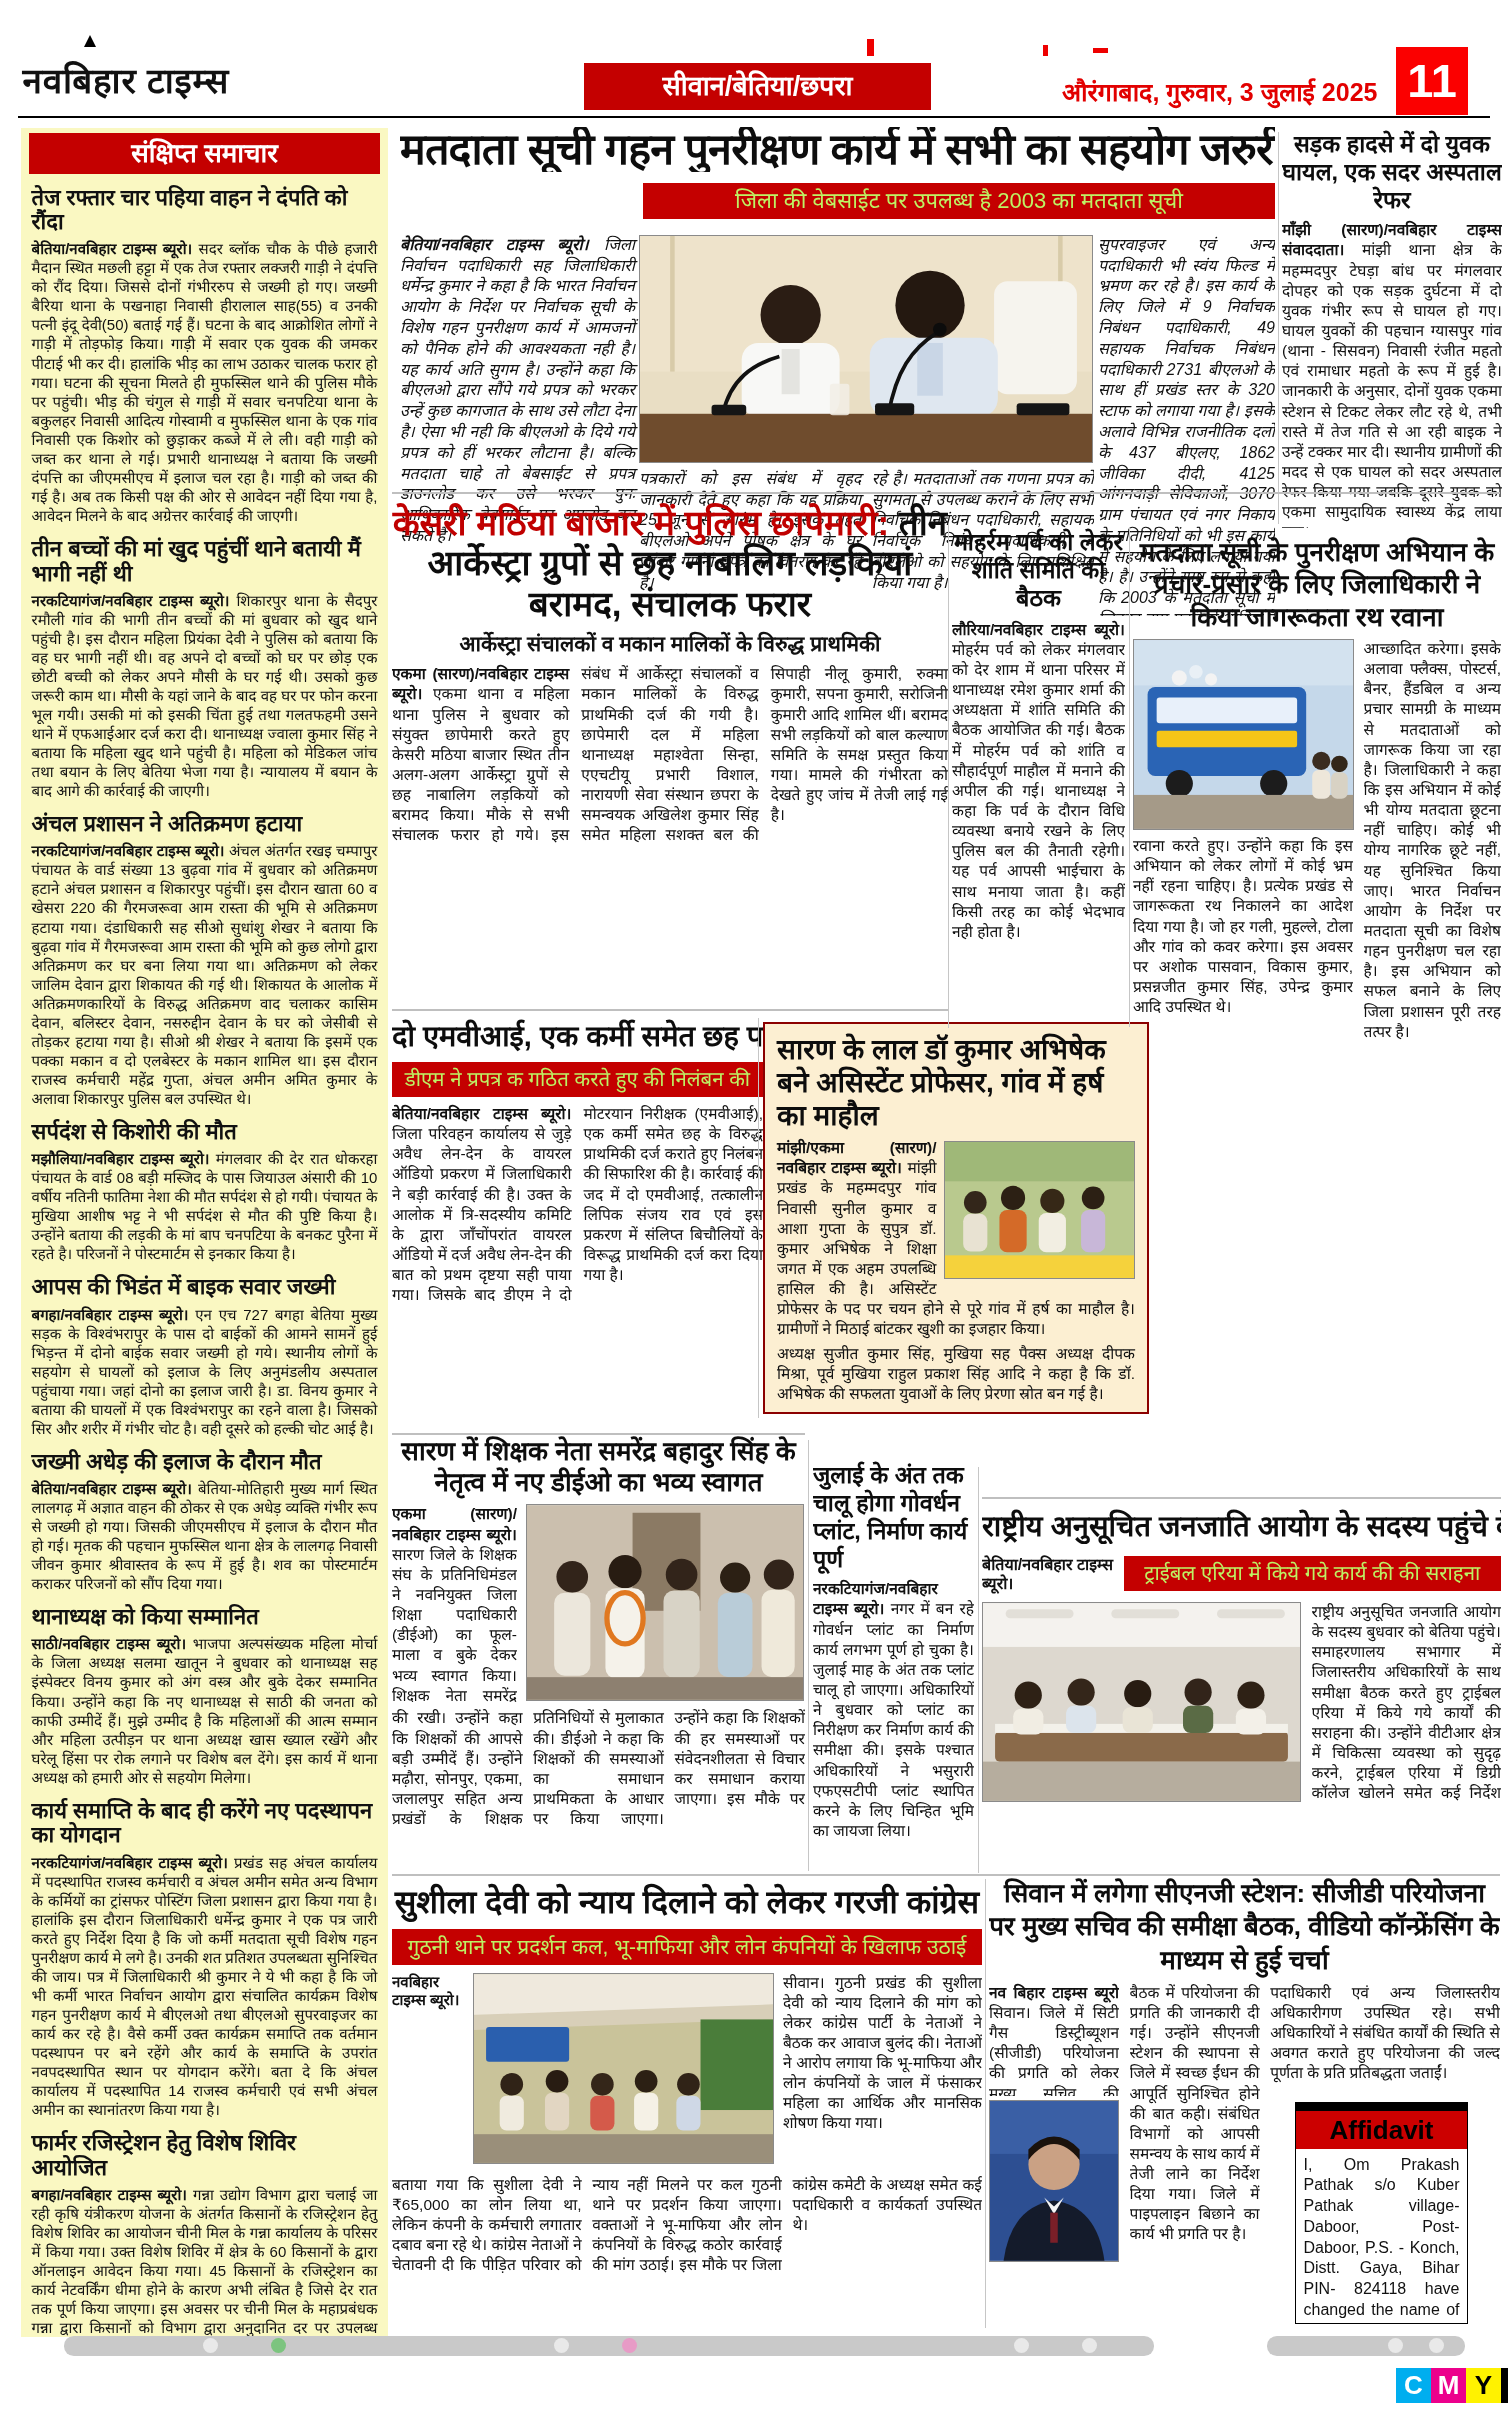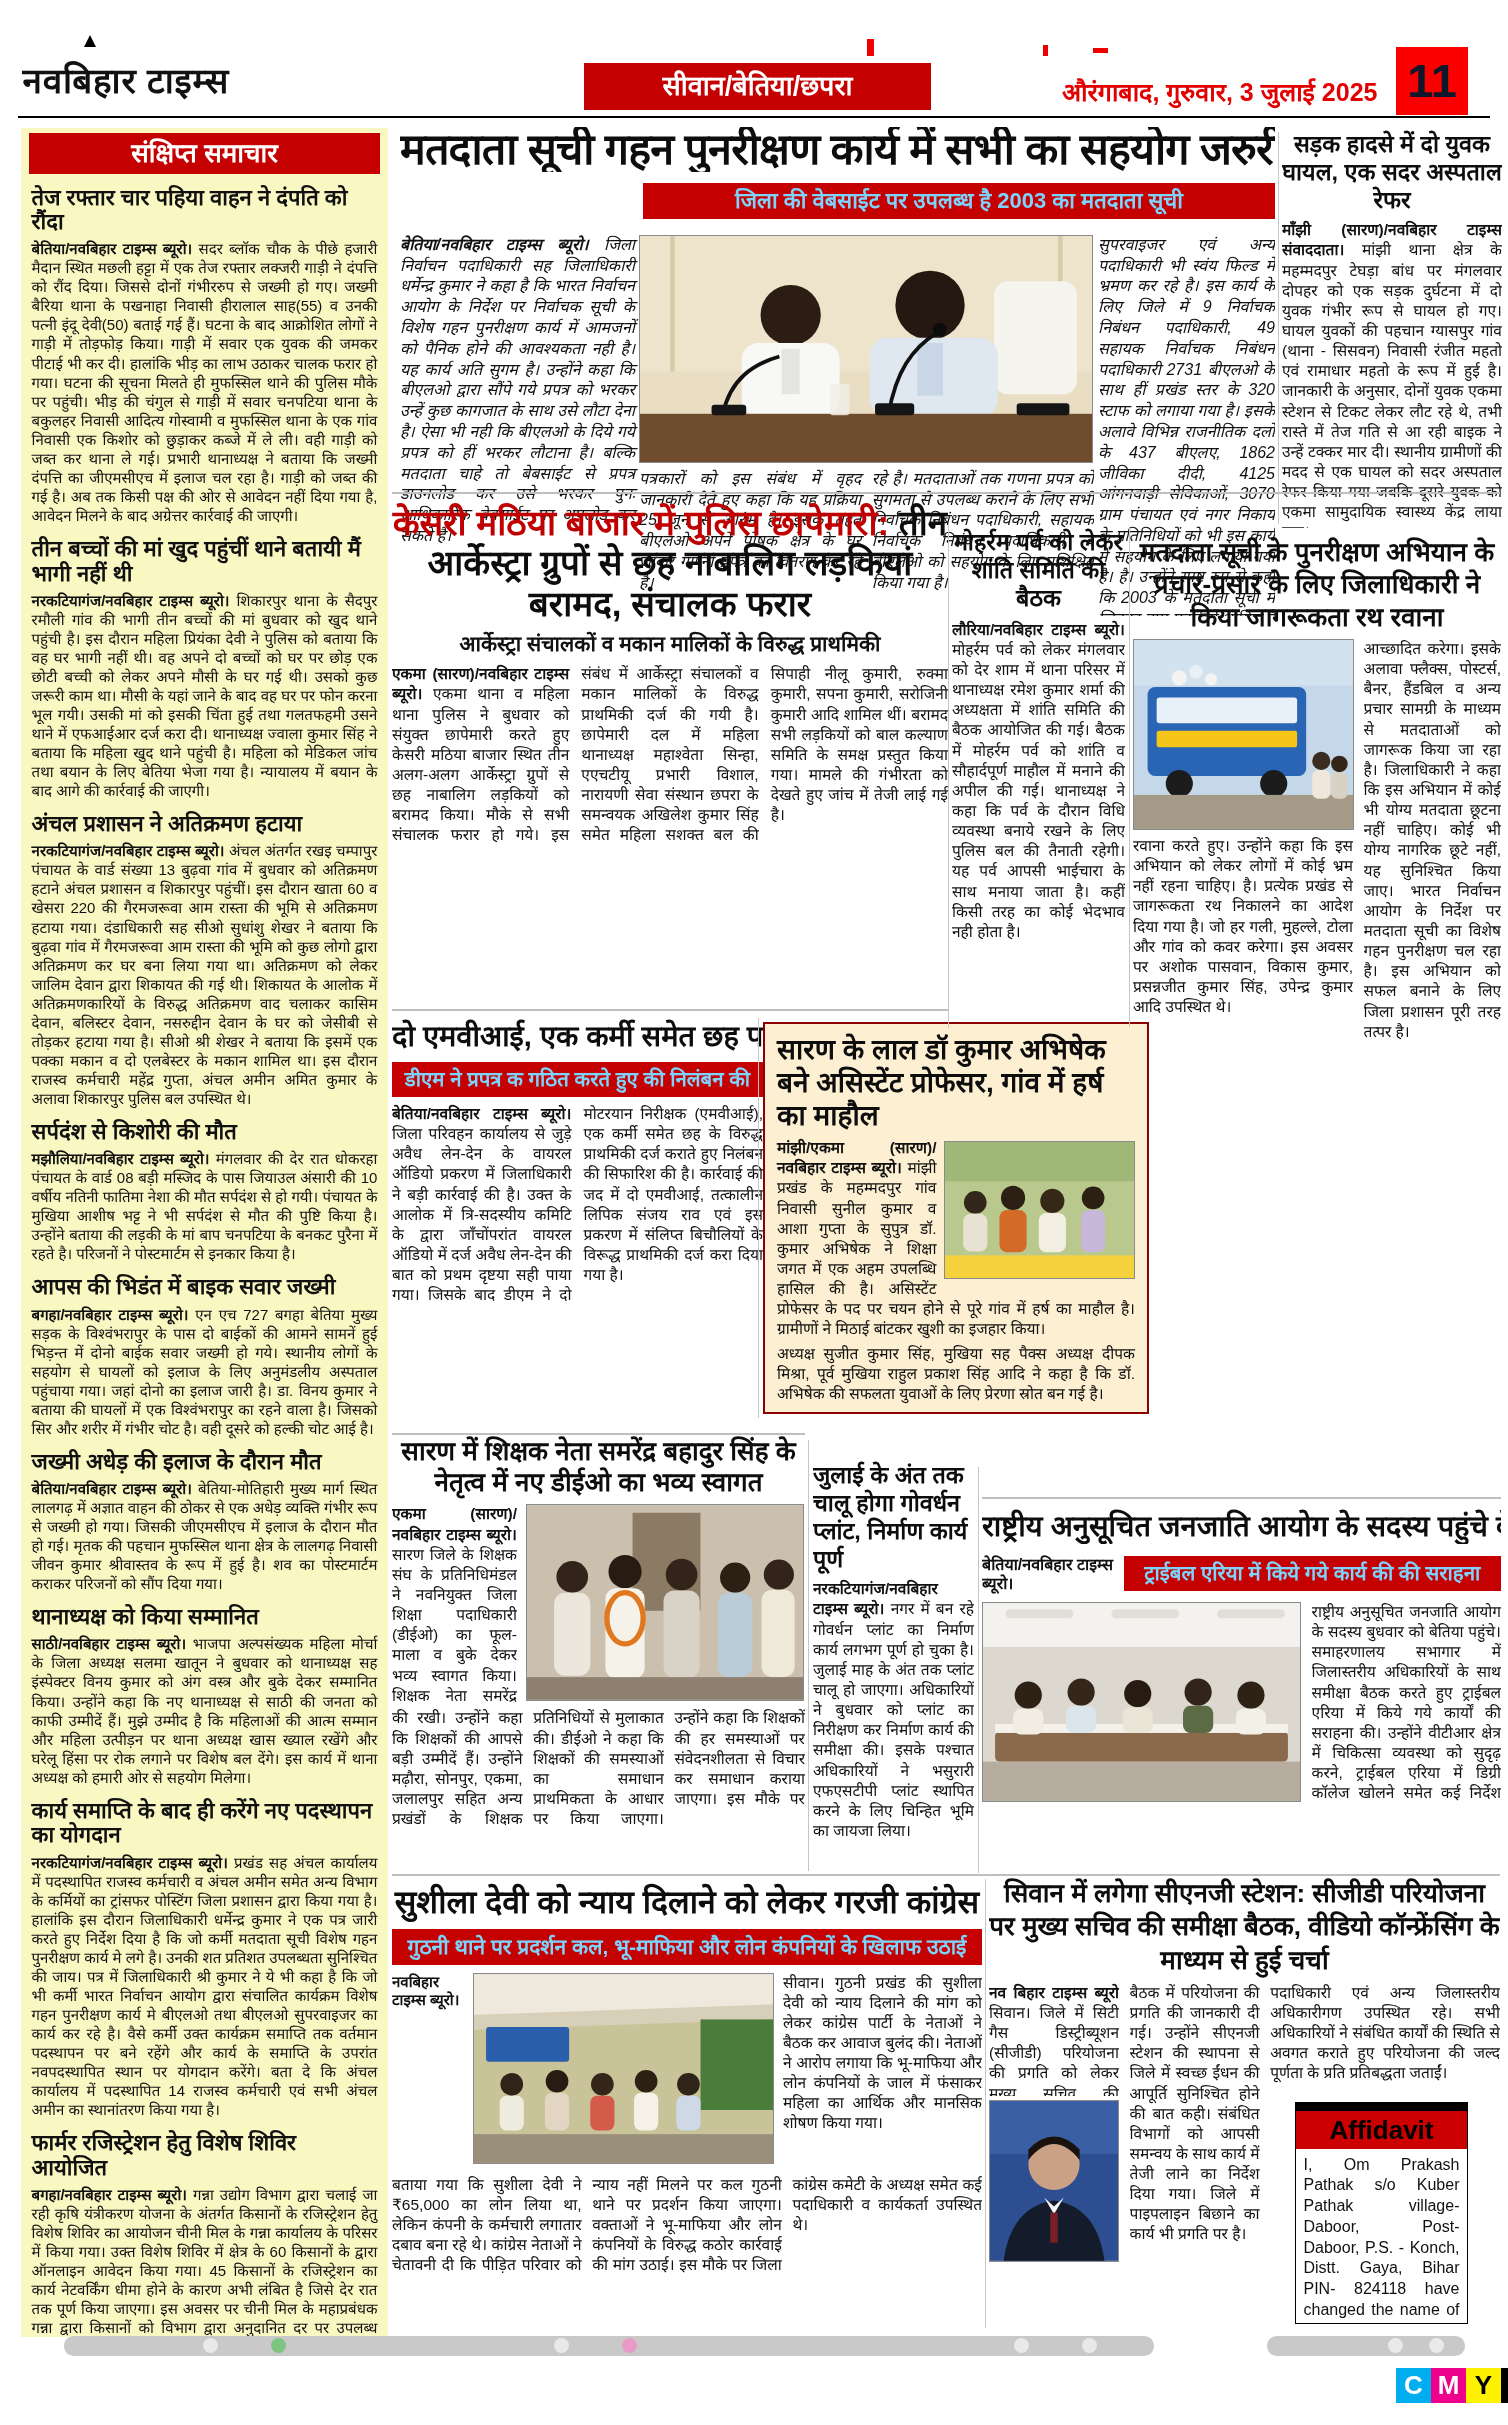--- a/index.html
+++ b/index.html
@@ -7,38 +7,38 @@
   #page{position:relative;width:1508px;height:2426px;background:#fff;overflow:hidden;margin:0 auto;}
   .abs{position:absolute;}
   .just{text-align:justify;}
   p{margin:0 0 4.5px 0;}
   .by{font-weight:bold;}
   
   .mast-name{left:22.6px;top:56px;font-size:35px;font-weight:bold;letter-spacing:0.8px;}
   .mast-center{left:584px;top:63px;width:347px;height:47px;background:#c40000;color:#ffffff;
     font-size:27px;font-weight:bold;text-align:center;line-height:47px;}
   .mast-date{left:1062px;top:74px;font-size:25px;font-weight:bold;color:#e20000;}
-  .mast-page{left:1396px;top:47px;width:72px;height:68px;background:#fb0000;color:#0f172a;
+  .mast-page{left:1396px;top:47px;width:72px;height:68px;background:#fb0000;color:#ffffff;
     font-size:47px;font-weight:bold;text-align:center;line-height:68px;}
   .toprule{left:18px;top:116px;width:1472px;height:2.3px;background:#000;}
   
   .regA{left:84px;top:35px;width:0;height:0;border-left:6px solid transparent;border-right:6px solid transparent;border-bottom:12px solid #000;}
   .regB{left:867px;top:39px;width:6.8px;height:16.6px;background:#e00;}
   .regC{left:1043px;top:45px;width:5.3px;height:10.6px;background:#e00;}
   .regD{left:1093px;top:48px;width:15px;height:5.3px;background:#e00;}
   
   .briefs{left:21px;top:128px;width:367px;height:2209px;background:#faf8c2;overflow:hidden;
     padding:4.5px 10.6px;box-sizing:border-box;}
   .briefs-head{background:#c40000;color:#fff;font-size:26px;font-weight:bold;text-align:center;
     height:41px;line-height:41px;margin:0 -3px 3px -3px;}
   .briefs h3{font-size:22px;line-height:1.12;margin:12px 0 4.5px 0;}
   .briefs p{font-size:15px;line-height:1.27;}
   
   .story{position:absolute;}
-  .strip{background:#c40000;color:#7dd3fc;font-weight:bold;text-align:center;overflow:hidden;}
+  .strip{background:#c40000;color:#bef264;font-weight:normal;text-align:center;overflow:hidden;}
   .photo{border:0.8px solid #8a8a8a;display:block;background:#ddd;}
   .hl{font-weight:bold;color:#0d0d0d;margin:0;}
   .hr{position:absolute;height:1.5px;background:#bfbfbf;}
   .vr{position:absolute;width:0.8px;background:#c6c6c6;}
   
   .lead{left:400px;top:127px;width:875px;}
   .lead h1{font-size:43px;letter-spacing:-0.8px;line-height:1.05;white-space:nowrap;overflow:hidden;margin:0;}
   .lead .strip{margin:10.6px 0 0 243px;width:632px;height:36px;font-size:22px;line-height:36px;}
   .lead-row{display:flex;gap:4px;margin-top:16px;height:381px;overflow:hidden;font-style:italic;}
   .lead-row p{font-size:16px;line-height:1.3;}

